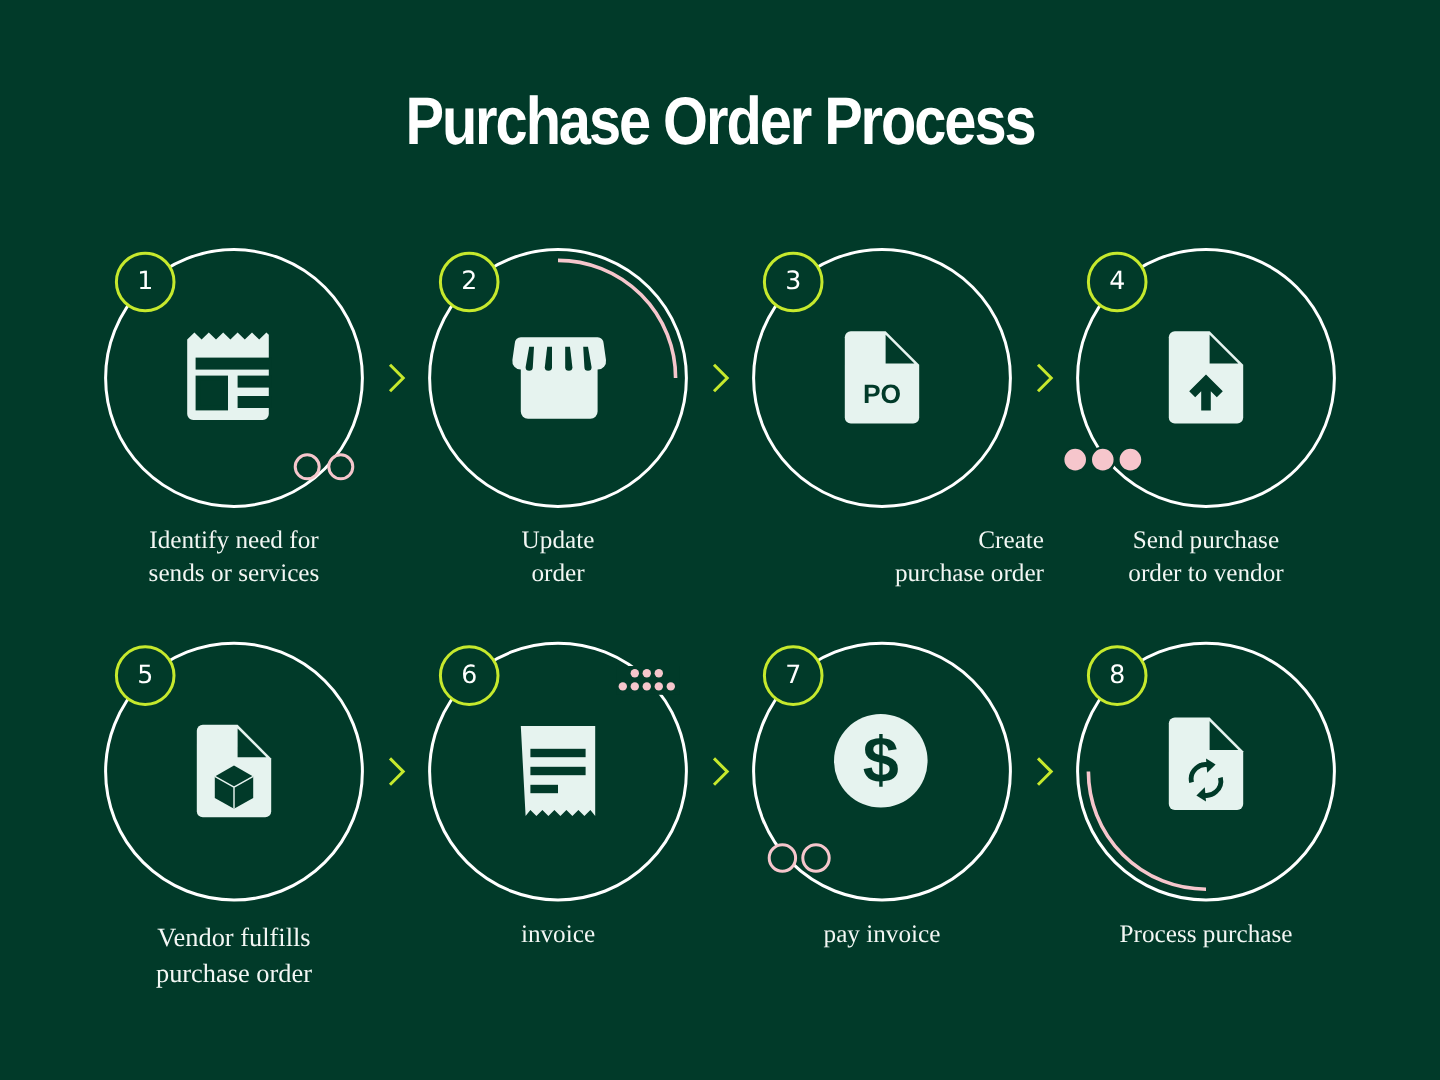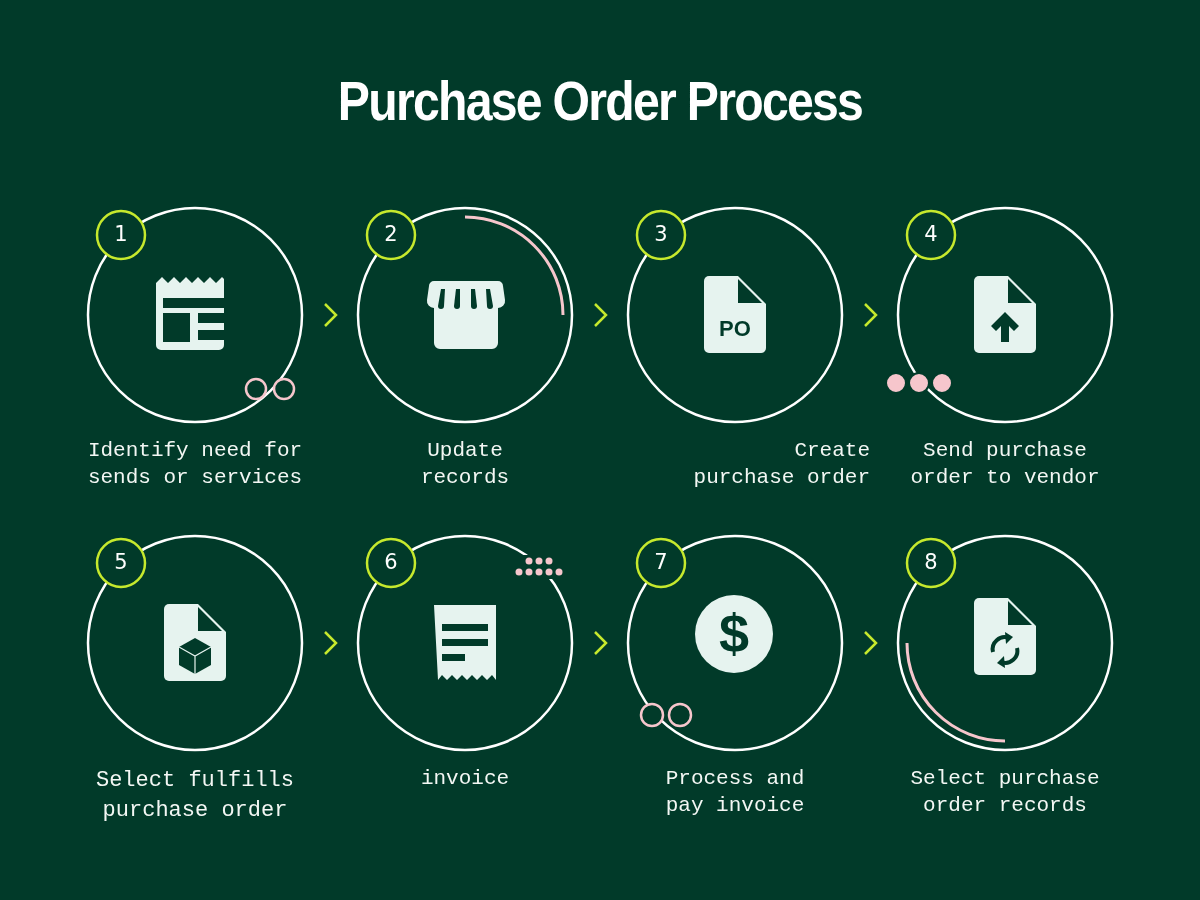--- a/index.html
+++ b/index.html
@@ -1,18 +1,18 @@
 <!DOCTYPE html>
 <html><head>
 <meta charset="utf-8">
 <style>
   html, body { margin:0; padding:0; }
   body { width:1200px; height:900px; background:#013a29; position:relative; overflow:hidden; font-family:"Liberation Sans", sans-serif; }
   .title { position:absolute; left:0; top:68px; width:1200px; text-align:center; color:#ffffff; font-family:"Liberation Sans", sans-serif; font-weight:bold; font-size:56px; letter-spacing:-2px; transform:scaleX(0.86); }
-  .label { position:absolute; width:270px; text-align:center; color:#f3f7f4; font-size:21px; line-height:27px; font-family:Liberation Mono, monospace; }
+  .label { position:absolute; width:270px; text-align:center; color:#f3f7f4; font-size:21px; line-height:27px; font-family:Liberation Serif, serif; }
 </style>
 </head>
 <body>
 
 <div class="title">Purchase Order Process</div>
 
 <svg width="1200" height="900" style="position:absolute;left:0;top:0;">
 
   <g>
     <circle cx="195" cy="315" r="107" fill="none" stroke="#ffffff" stroke-width="2.5"></circle>
@@ -134,56 +134,54 @@
   <div style="position:absolute;left:97px;top:222px;width:48px;text-align:center;color:#fff;font-size:21px;font-family:'DejaVu Sans',sans-serif;">1</div>
   <div class="label" style="left:60px;top:437px;">
       <div>Identify need for</div>
       <div>sends or services</div>
     </div>
 </div>
 <div>
   <div style="position:absolute;left:367px;top:222px;width:48px;text-align:center;color:#fff;font-size:21px;font-family:'DejaVu Sans',sans-serif;">2</div>
   <div class="label" style="left:330px;top:437px;">
       <div>Update</div>
-      <div>records</div>
+      <div>order</div>
     </div>
 </div>
 <div>
   <div style="position:absolute;left:637px;top:222px;width:48px;text-align:center;color:#fff;font-size:21px;font-family:'DejaVu Sans',sans-serif;">3</div>
   <div class="label" style="left:600px;top:437px;text-align:right;">
       <div>Create</div>
       <div>purchase order</div>
     </div>
 </div>
 <div>
   <div style="position:absolute;left:907px;top:222px;width:48px;text-align:center;color:#fff;font-size:21px;font-family:'DejaVu Sans',sans-serif;">4</div>
   <div class="label" style="left:870px;top:437px;">
       <div>Send purchase</div>
       <div>order to vendor</div>
     </div>
 </div>
 <div>
   <div style="position:absolute;left:97px;top:550px;width:48px;text-align:center;color:#fff;font-size:21px;font-family:'DejaVu Sans',sans-serif;">5</div>
   <div class="label" style="left:60px;top:766px;font-size:22px;line-height:30px;">
-      <div>Select fulfills</div>
+      <div>Vendor fulfills</div>
       <div>purchase order</div>
     </div>
 </div>
 <div>
   <div style="position:absolute;left:367px;top:550px;width:48px;text-align:center;color:#fff;font-size:21px;font-family:'DejaVu Sans',sans-serif;">6</div>
   <div class="label" style="left:330px;top:765px;">
       <div>invoice</div>
     </div>
 </div>
 <div>
   <div style="position:absolute;left:637px;top:550px;width:48px;text-align:center;color:#fff;font-size:21px;font-family:'DejaVu Sans',sans-serif;">7</div>
   <div class="label" style="left:600px;top:765px;">
-      <div>Process and</div>
       <div>pay invoice</div>
     </div>
 </div>
 <div>
   <div style="position:absolute;left:907px;top:550px;width:48px;text-align:center;color:#fff;font-size:21px;font-family:'DejaVu Sans',sans-serif;">8</div>
   <div class="label" style="left:870px;top:765px;">
-      <div>Select purchase</div>
-      <div>order records</div>
+      <div>Process purchase</div>
     </div>
 </div>
 
 </body></html>

